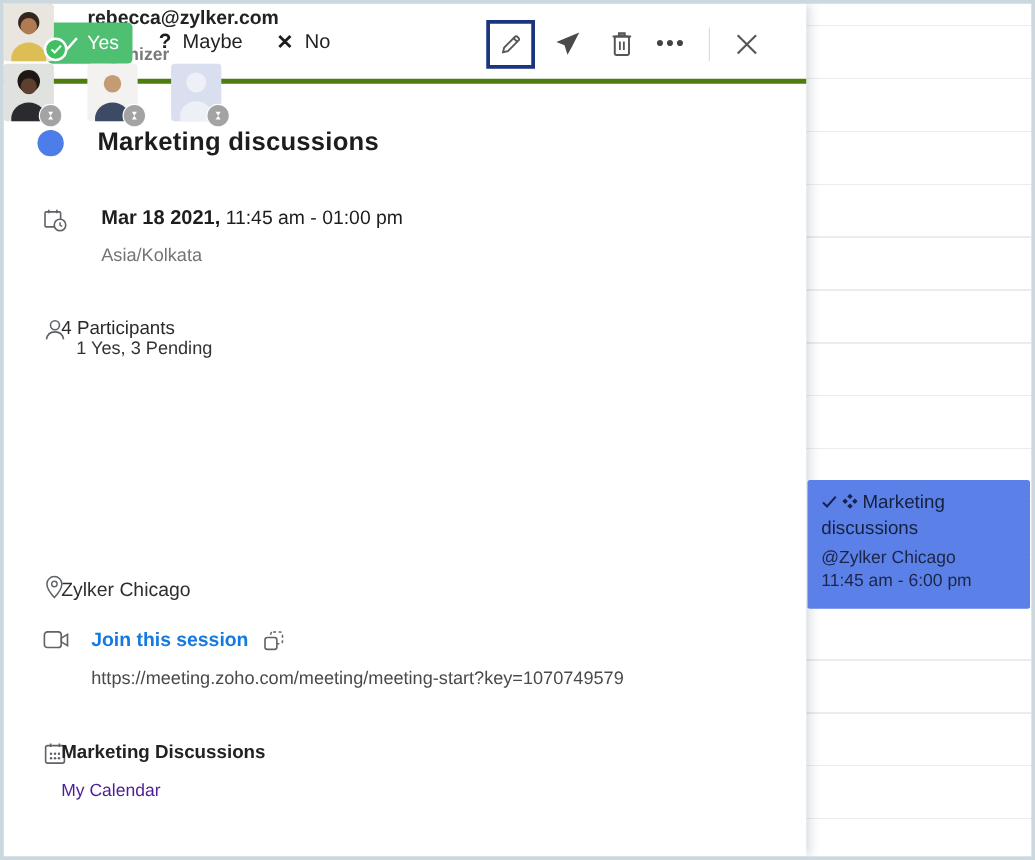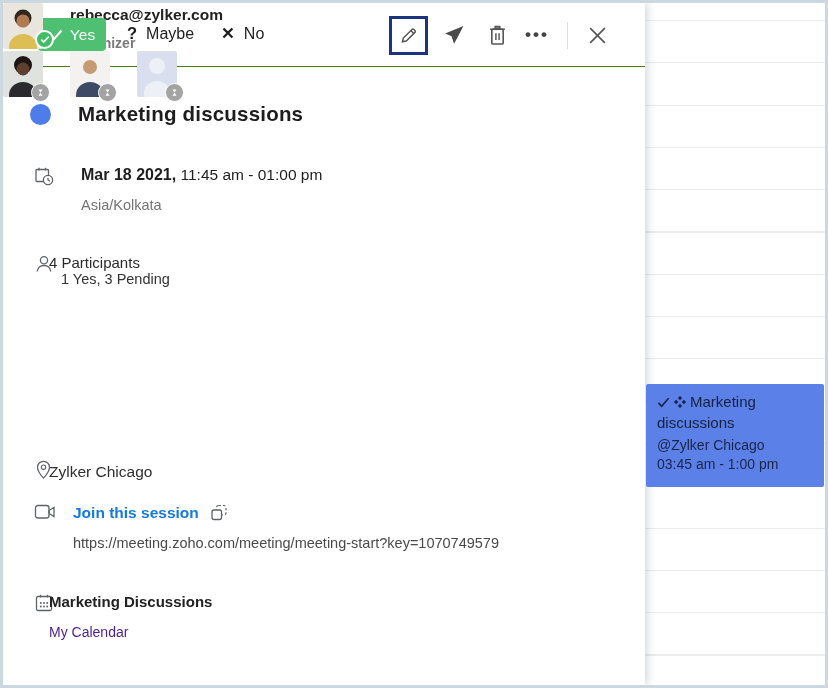--- a/index.html
+++ b/index.html
@@ -13,21 +13,21 @@
   .event-chip { position:absolute; z-index:1; left:1px; top:381px; width:178px; height:103px;
       background:#5b80e8; border-radius:2px; padding:7px 10px 6px 11px; color:#1b2547; cursor:pointer; }
   .chip-title { font-size:15px; line-height:21px; font-weight:500; color:#16213f; }
   .chip-title svg { vertical-align:-2px; margin-right:3px; }
   .chip-sub { font-size:14px; line-height:19px; margin-top:3px; }
 
   
   .panel { position:absolute; left:0; top:0; width:642px; height:682px; background:#fff;
       box-shadow:3px 0 8px rgba(40,60,90,0.18); }
 
-  .toolbar { position:absolute; left:0; top:0; width:100%; height:64px; border-bottom:1px solid #4d7c0f; }
+  .toolbar { position:absolute; left:0; top:0; width:100%; height:64px; border-bottom:4px solid #4d7c0f; }
   .btn-yes { position:absolute; left:35px; top:15px; width:68px; height:33px; background:#4fbf72; border:none;
       border-radius:4px; color:#fff; font-size:15.5px; font-family:inherit; display:flex; align-items:center;
       justify-content:center; gap:7px; cursor:pointer; }
   .rsvp-plain { position:absolute; top:21px; display:flex; align-items:center; gap:9px; font-size:16px;
       color:#222; cursor:pointer; background:none; border:none; font-family:inherit; }
   .rsvp-maybe { left:124px; }
   .rsvp-no { left:218px; }
   .rsvp-prefix { font-weight:700; font-size:16.5px; color:#1d1d1d; }
   .tb-icon { position:absolute; background:none; border:none; cursor:pointer; padding:0; line-height:0; }
   .edit-box { left:386px; top:13px; width:39px; height:39px; border:3px solid #1a357e; background:#fff;
@@ -94,21 +94,21 @@
         <svg width="13" height="13" viewBox="0 0 14 14">
             <polyline points="1.5,7.5 5,11 12.5,2.5" fill="none" stroke="#18224a" stroke-width="1.8"></polyline>
           </svg><svg width="14" height="14" viewBox="0 0 18 18" fill="#18224a">
             <path d="M9 1.2 11.8 4 9 6.8 6.2 4Z"></path>
             <path d="M4 6.2 6.8 9 4 11.8 1.2 9Z"></path>
             <path d="M14 6.2 16.8 9 14 11.8 11.2 9Z"></path>
             <path d="M9 11.2 11.8 14 9 16.8 6.2 14Z"></path>
           </svg><span>Marketing discussions</span>
       </div>
       <div class="chip-sub">@Zylker Chicago</div>
-      <div class="chip-sub" style="margin-top:0;">03:45 am - 1:00 pm</div>
+      <div class="chip-sub" style="margin-top:0;">11:45 am - 6:00 pm</div>
     </div>
   </div>
 
   <div class="panel">
 
     <div class="toolbar">
       <button class="btn-yes">
         <svg width="14" height="12" viewBox="0 0 14 12">
             <polyline points="1.5,6.5 5,10 12.5,1.5" fill="none" stroke="#fff" stroke-width="2"></polyline>
           </svg>

